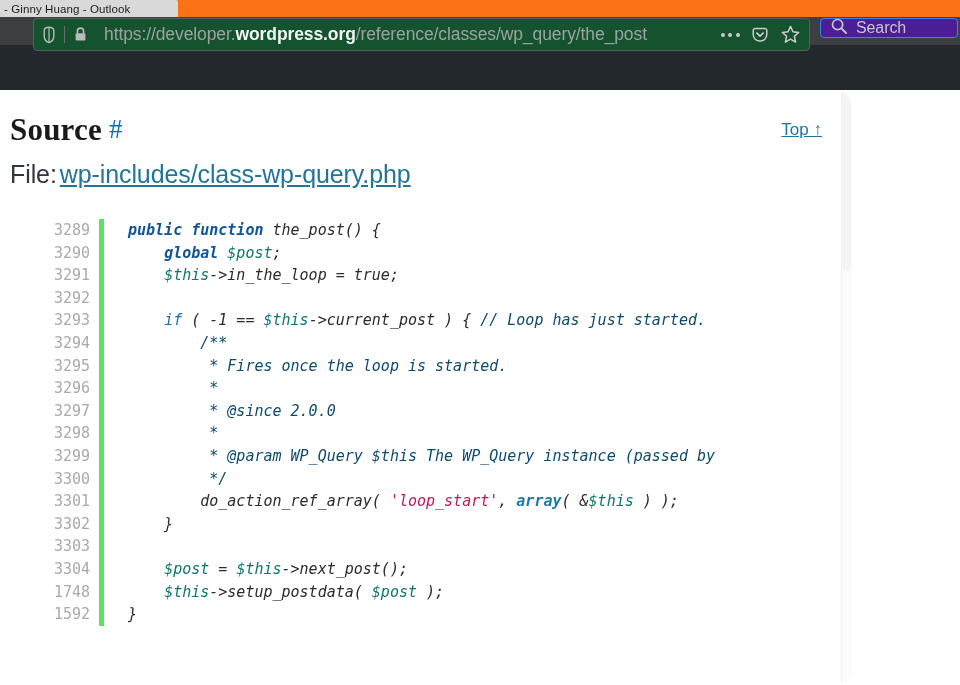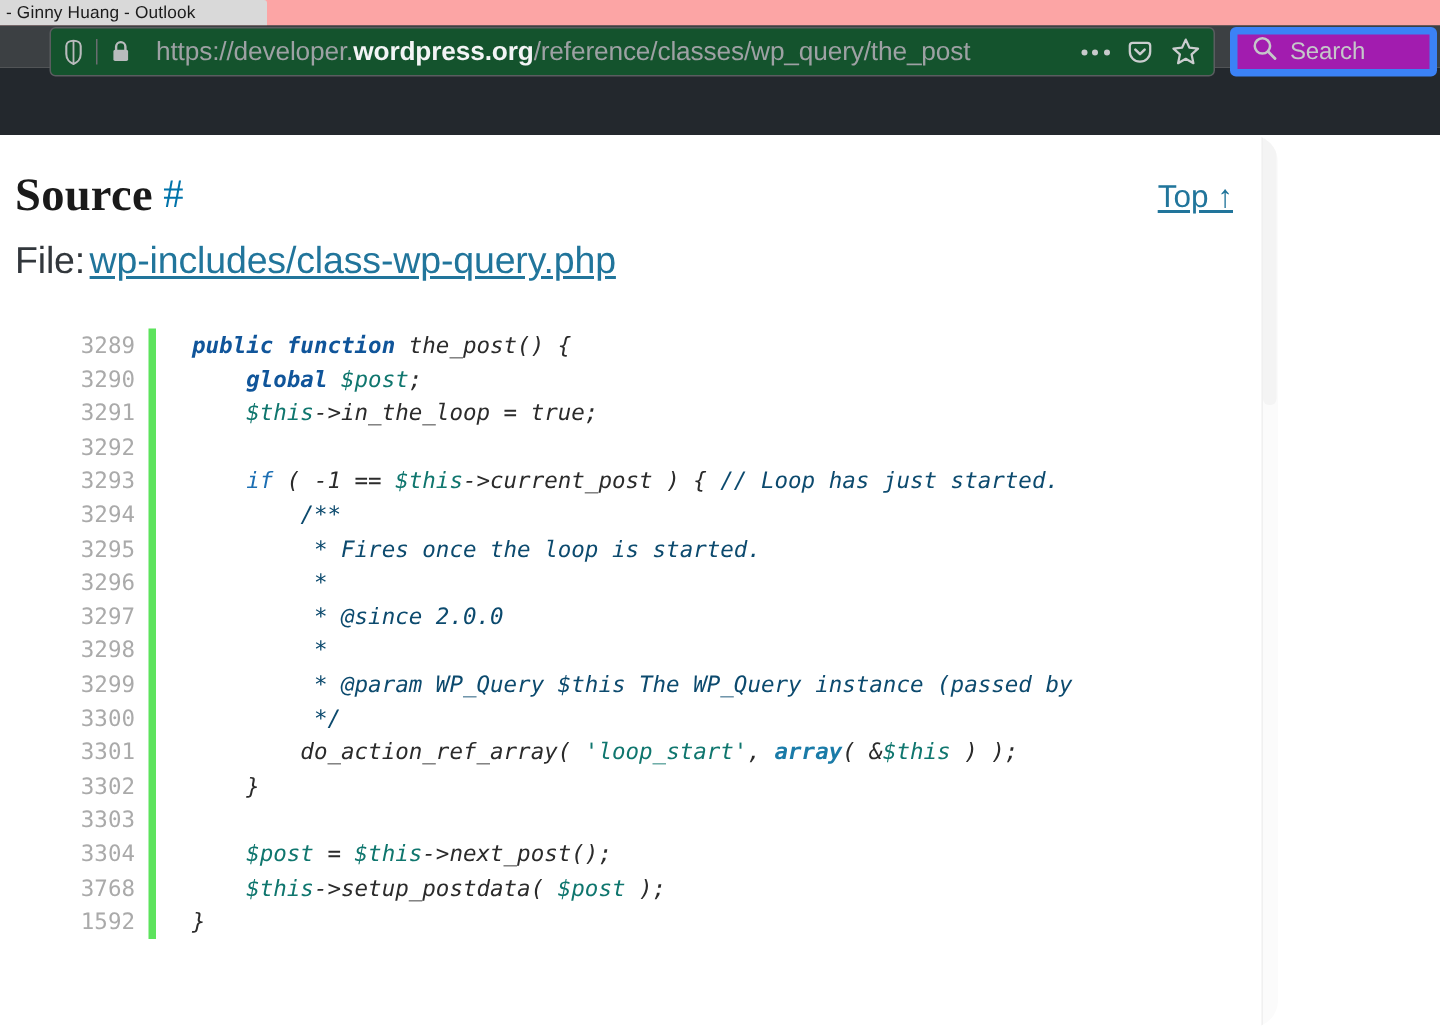--- a/index.html
+++ b/index.html
@@ -16,21 +16,21 @@
     width: 960px;
     height: 45px;
     background: #3c4043;
   }
 
   #tab-strip {
     position: absolute;
     top: 0; left: 0;
     width: 960px;
     height: 17px;
-    background: #fca5a5;
+    background: #f97316;
     overflow: hidden;
   }
   #active-tab {
     position: absolute;
     top: 0; left: 0;
     height: 17px;
     width: 178px;
     background: #d9d9d9;
     border-radius: 0 2px 0 0;
     display: flex;
@@ -90,23 +90,23 @@
     display: flex; gap: 3.5px; align-items: center;
   }
   .dots span {
     width: 4px; height: 4px; border-radius: 50%;
     background: #c8cacc; display: block;
   }
 
   #searchbar {
     position: absolute;
     top: 1px; left: 820px;
-    width: 138px; height: 33px;
-    background: #a21caf;
-    border: 5px solid #3b82f6;
+    width: 138px; height: 20px;
+    background: #4c1d95;
+    border: 1px solid #3b82f6;
     border-radius: 4px;
     display: flex; align-items: center;
     padding-left: 9px;
   }
   #search-placeholder {
     font-size: 16px;
     color: #c5c7c9;
     padding-left: 8px;
     letter-spacing: -.1px;
   }
@@ -146,21 +146,21 @@
     font-size: 27px;
     color: #0073aa;
     margin-left: 7px;
     text-decoration: none;
     vertical-align: 2px;
   }
   #top-link {
     position: absolute;
     right: 30px;
     top: 8px;
-    font-size: 21px;
+    font-size: 17px;
     color: #21759b;
     text-decoration: underline;
     white-space: nowrap;
   }
 
   #file-line {
     margin: 8px 0 0 10px;
     font-size: 25px;
     color: #32373c;
     letter-spacing: -.1px;
@@ -198,21 +198,21 @@
     color: #2b2b2b;
     white-space: pre;
     overflow: hidden;
   }
   #code-lines div { height: 22.6px; font-style: italic; }
 
   .k  { color: #10559a; font-weight: bold; }   
   .kb { color: #1c6fb3; }                       
   .v  { color: #0f766e; }                       
   .c  { color: #0c4a6e; }                       
-  .s  { color: #0f766e; }                       
+  .s  { color: #be185d; }                       
   .f  { color: #1a7ba8; font-weight: bold; }    
 
   
   #page-scrollbar-track {
     position: absolute;
     top: 0; right: 0;
     width: 11px; height: 595px;
     background: #fbfbfb;
     border-left: 1px solid #f0f0f0;
   }
@@ -309,21 +309,21 @@
         <div>3295</div>
         <div>3296</div>
         <div>3297</div>
         <div>3298</div>
         <div>3299</div>
         <div>3300</div>
         <div>3301</div>
         <div>3302</div>
         <div>3303</div>
         <div>3304</div>
-        <div>3768</div>
+        <div>1748</div>
         <div>1592</div>
       </div>
     <div id="code-lines"><div><span class="k">public function</span> the_post() {</div><div>    <span class="k">global</span> <span class="v">$post</span>;</div><div>    <span class="v">$this</span>-&gt;in_the_loop = true;</div><div>&nbsp;</div><div>    <span class="kb">if</span> ( -1 == <span class="v">$this</span>-&gt;current_post ) { <span class="c">// Loop has just started.</span></div><div>        <span class="c">/**</span></div><div>         <span class="c">* Fires once the loop is started.</span></div><div>         <span class="c">*</span></div><div>         <span class="c">* @since 2.0.0</span></div><div>         <span class="c">*</span></div><div>         <span class="c">* @param WP_Query $this The WP_Query instance (passed by</span></div><div>         <span class="c">*/</span></div><div>        do_action_ref_array( <span class="s">'loop_start'</span>, <span class="f">array</span>( &amp;<span class="v">$this</span> ) );</div><div>    }</div><div>&nbsp;</div><div>    <span class="v">$post</span> = <span class="v">$this</span>-&gt;next_post();</div><div>    <span class="v">$this</span>-&gt;setup_postdata( <span class="v">$post</span> );</div><div>}</div></div>
   </div>
 
   <div id="page-scrollbar-track">
     <div id="page-scrollbar-thumb"></div>
   </div>
 </div>
 

